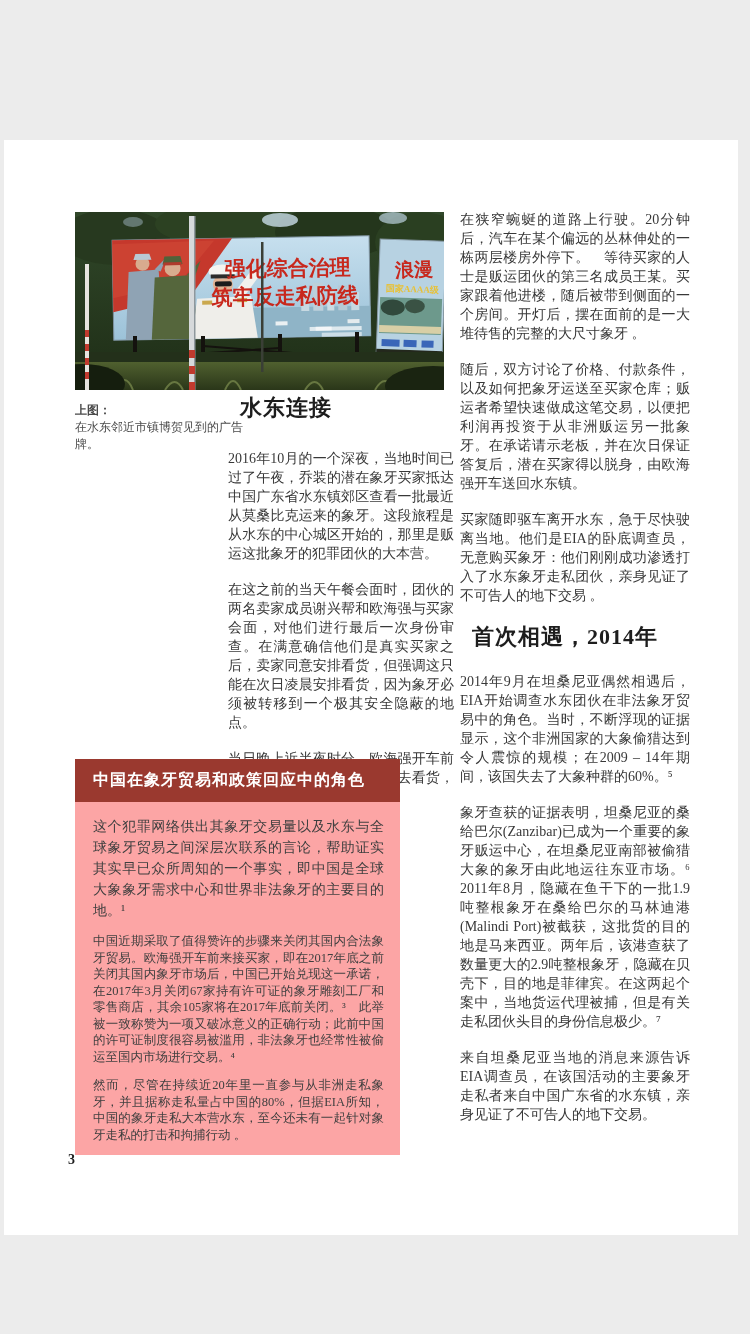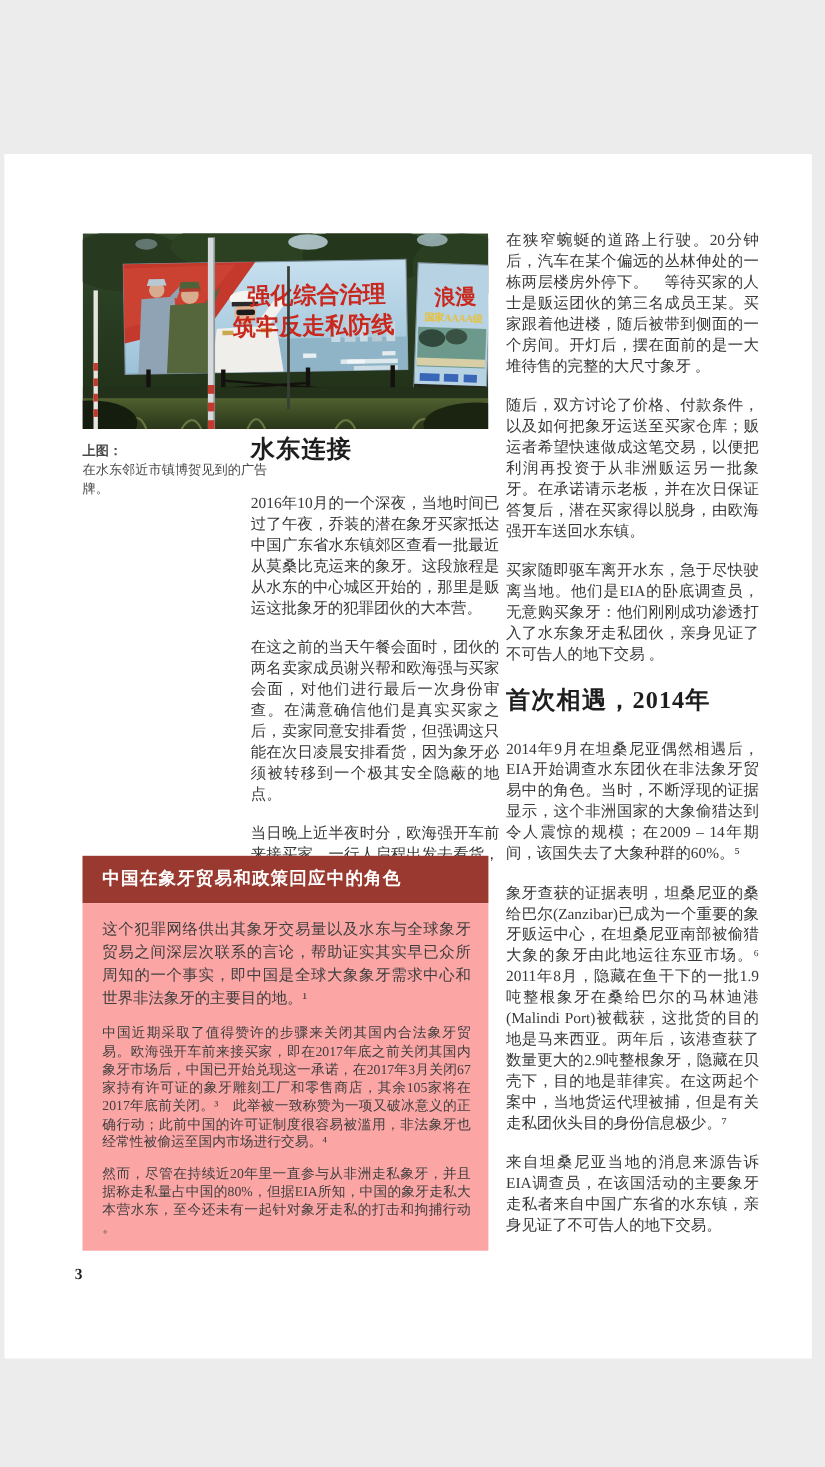--- a/index.html
+++ b/index.html
@@ -22,25 +22,25 @@
   .cap-label{font-weight:bold;display:block;}
   
   .col-mid{left:224px;top:253px;width:226px;}
   .col-right{left:456px;top:70px;width:230px;}
   .col-mid p,.col-right p{
     font-size:14px;line-height:19px;margin:0 0 17px 0;
     text-align:justify;color:#383838;
   }
   h2.sec{
     font-size:22px;line-height:30px;font-weight:bold;color:#1d1d1d;
-    margin:0 0 26px 0;letter-spacing:1px;
+    margin:0 0 26px 12px;letter-spacing:1px;
   }
   h2.sec2{margin-top:8px;margin-bottom:20px;}
   
-  .redbox{left:71px;top:638px;width:369px;}
+  .redbox{left:71px;top:619px;width:325px;}
   .redbox-header{
     background:#9a392f;color:#ffffff;
     font-size:16px;font-weight:bold;letter-spacing:1px;
     padding:11px 10px 11px 18px;
   }
   .redbox-body{
     background:#fca5a5;color:#3f3f3f;
     padding:14px 16px 12px 18px;
   }
   .redbox-body p{margin:0 0 12px 0;text-align:justify;}

